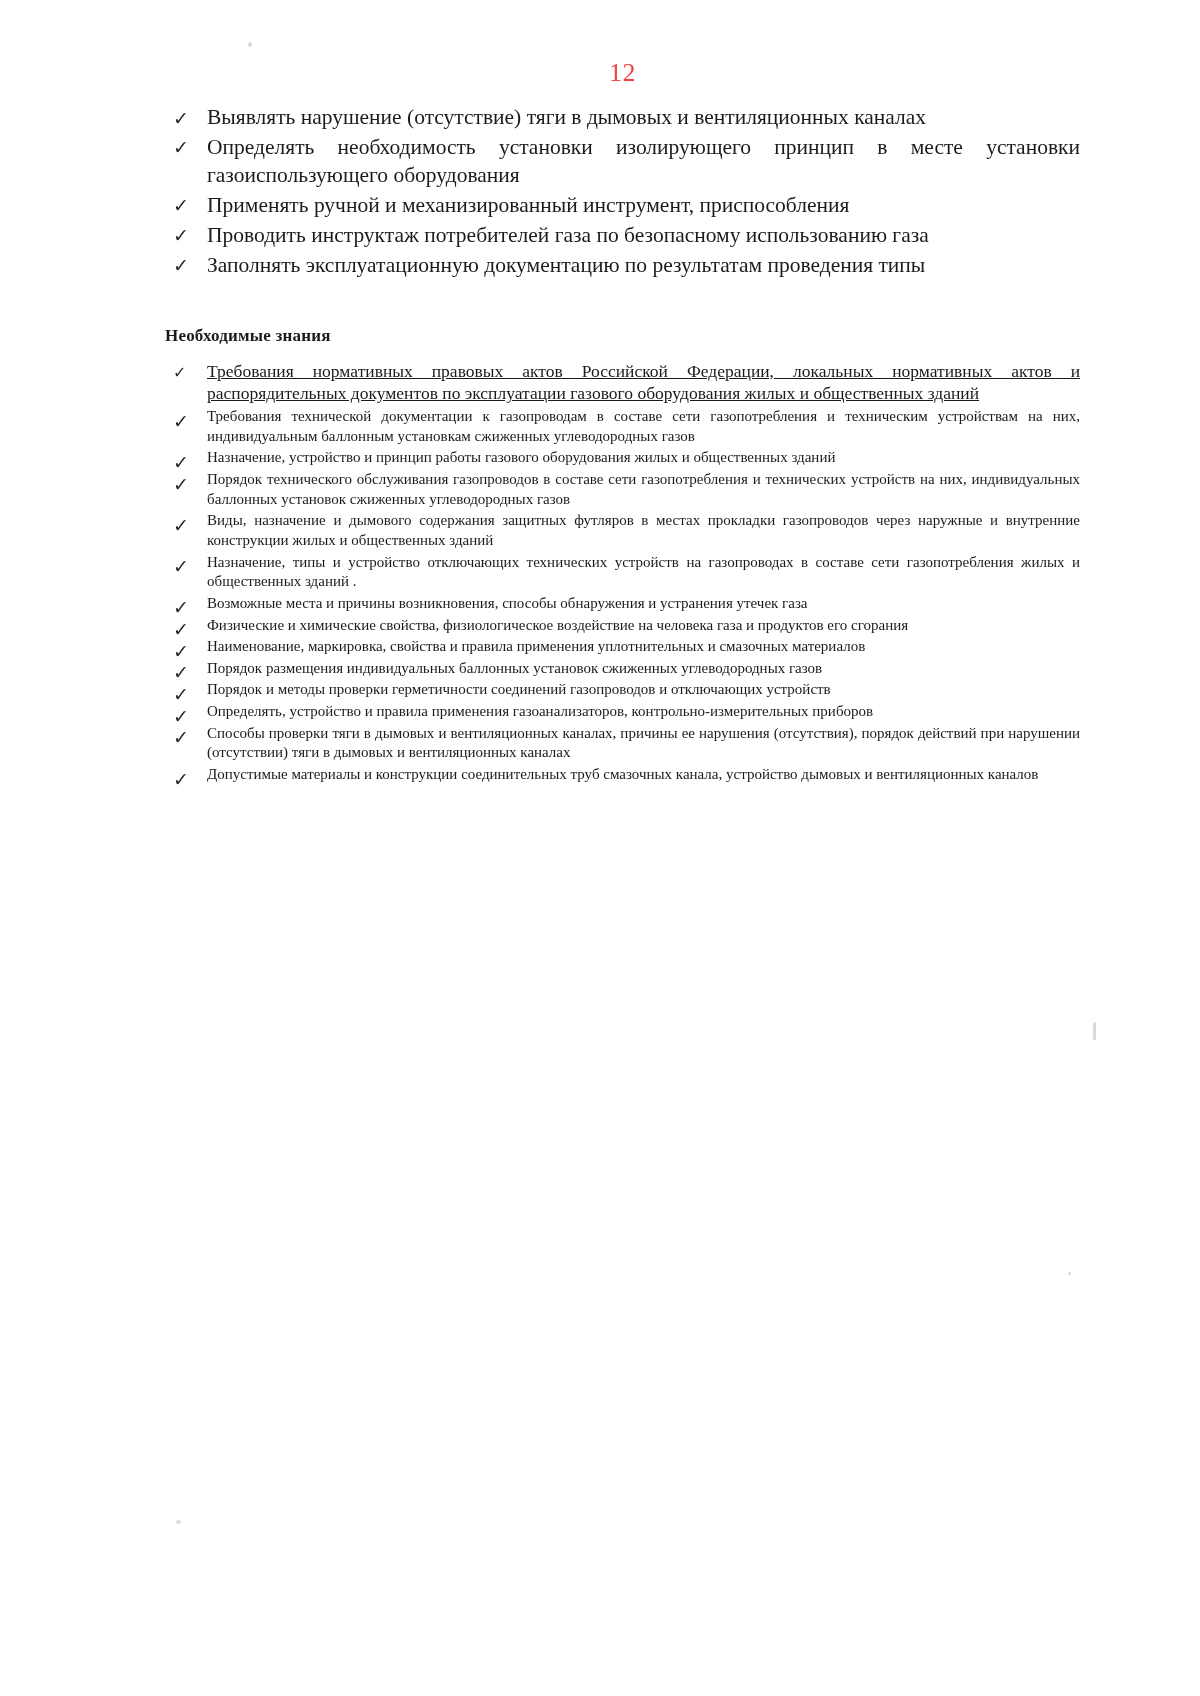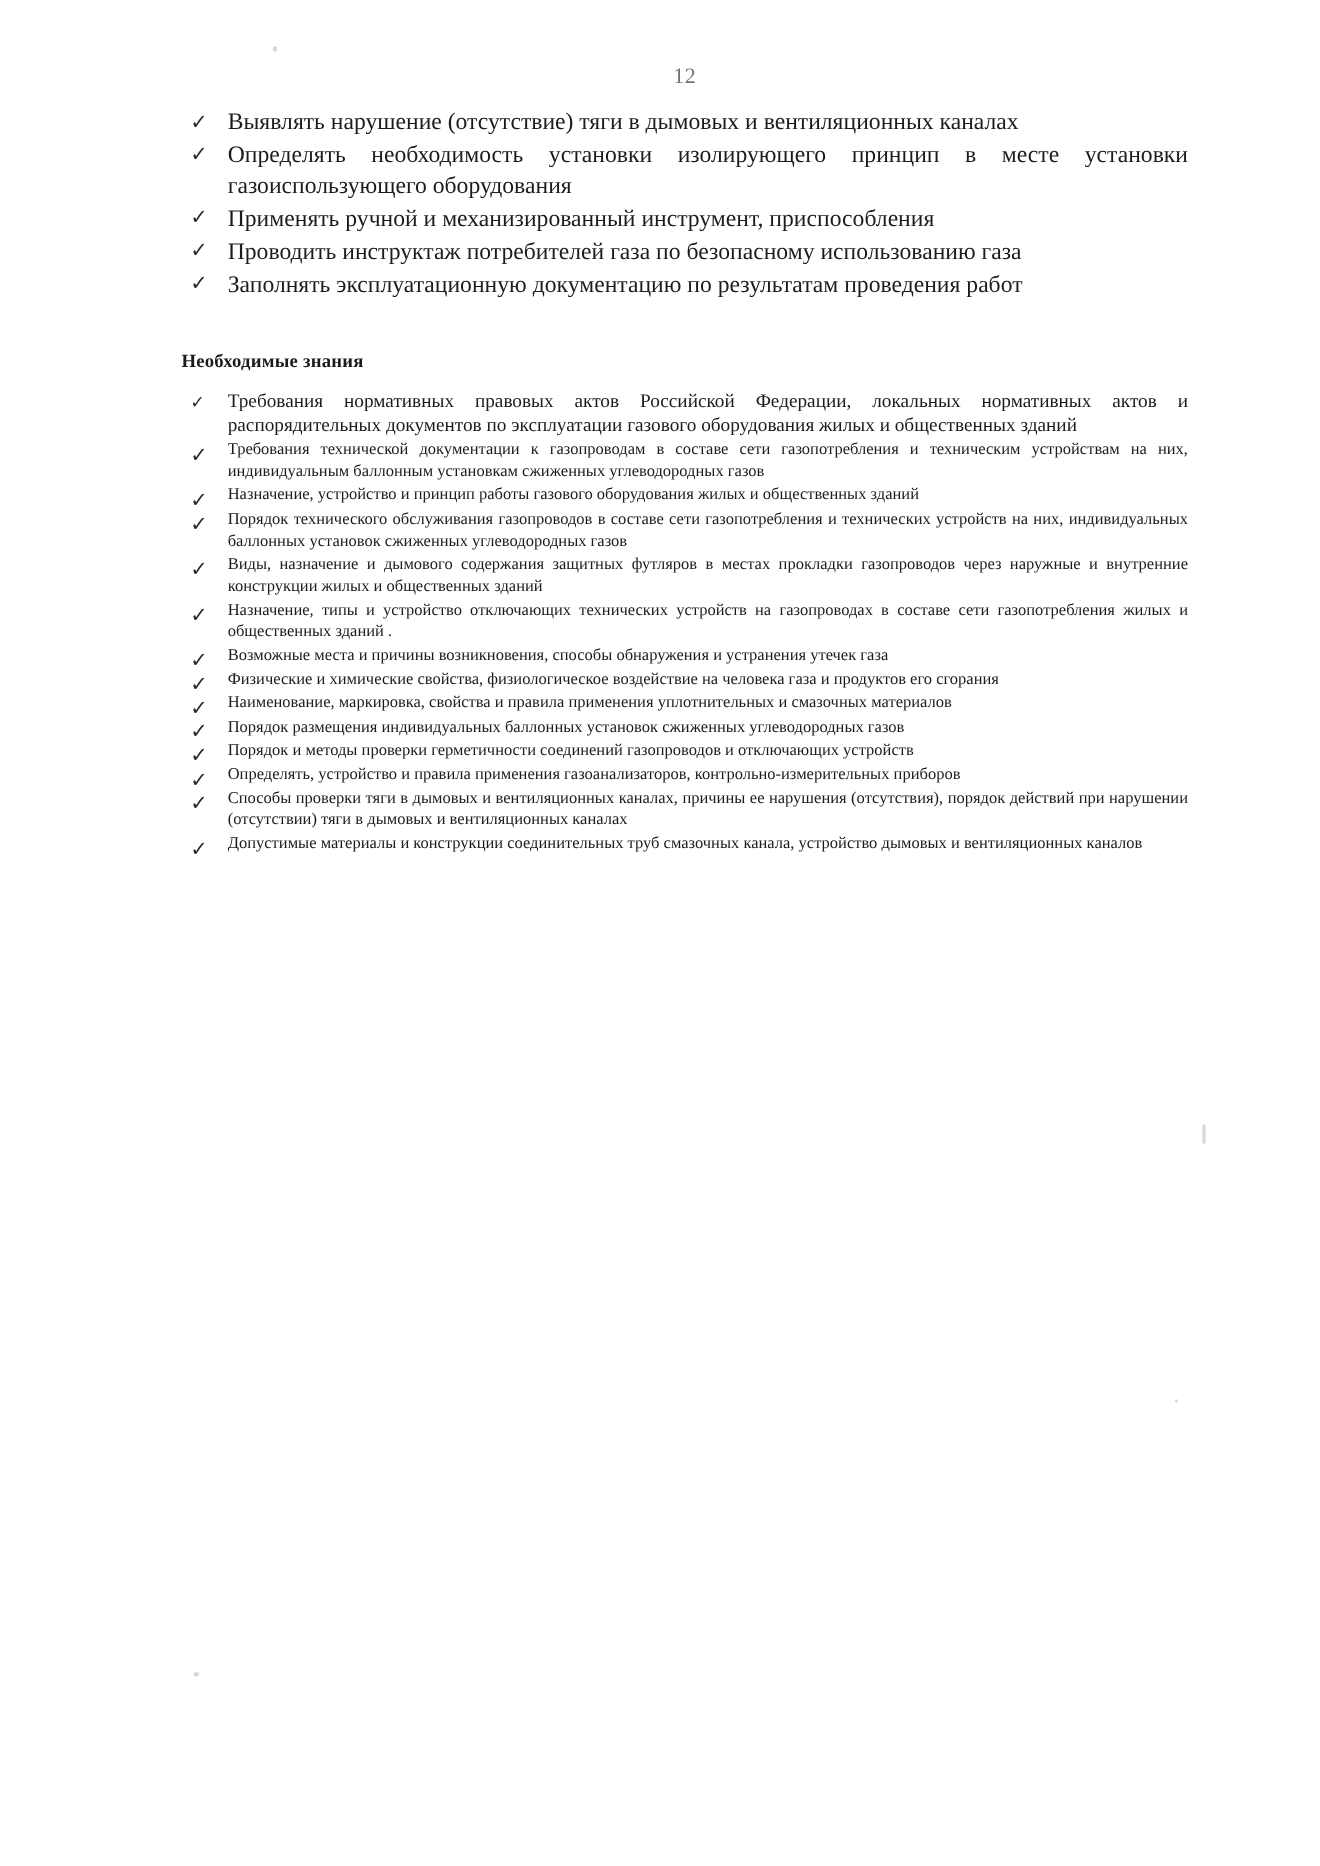--- a/index.html
+++ b/index.html
@@ -19,24 +19,24 @@
     position: absolute;
     left: 0;
     top: 0;
     width: 1200px;
     height: 1696px;
     box-sizing: border-box;
     padding: 48px 120px 40px 165px;
   }
   .page-number {
     text-align: center;
-    font-size: 20px;
+    font-size: 26px;
     letter-spacing: 0.5px;
     margin: 10px 0 16px 0;
-    color: #737373;
+    color: #ef4444;
   }
 
   
   ul.checklist {
     list-style: none;
     margin: 0;
     padding: 0;
   }
   ul.checklist > li {
     position: relative;
@@ -80,20 +80,21 @@
   .block-knowledge > li {
     margin-bottom: 1px;
   }
   .block-knowledge .txt {
     font-size: 15px;
     line-height: 1.31;
   }
   .block-knowledge li.small .txt {
     font-size: 17.5px;
     line-height: 1.30;
+    text-decoration: underline;
   }
   .block-knowledge li.small .tick {
     font-size: 16px;
     top: 0.12em;
   }
 
   
   .speck {
     position: absolute;
     background: #b9b9b9;
@@ -120,21 +121,21 @@
     <li>
       <span class="tick">✓</span>
       <span class="txt">Применять ручной и механизированный инструмент, приспособления</span>
     </li>
     <li>
       <span class="tick">✓</span>
       <span class="txt">Проводить инструктаж потребителей газа по безопасному использованию газа</span>
     </li>
     <li>
       <span class="tick">✓</span>
-      <span class="txt">Заполнять эксплуатационную документацию по результатам проведения работ</span>
+      <span class="txt">Заполнять эксплуатационную документацию по результатам проведения типы</span>
     </li>
   </ul>
 
   <div class="heading">Необходимые знания</div>
 
   <ul class="checklist block-knowledge">
     <li class="small">
       <span class="tick">✓</span>
       <span class="txt">Требования нормативных правовых актов Российской Федерации, локальных нормативных актов и распорядительных документов по эксплуатации газового оборудования жилых и общественных зданий</span>
     </li>

